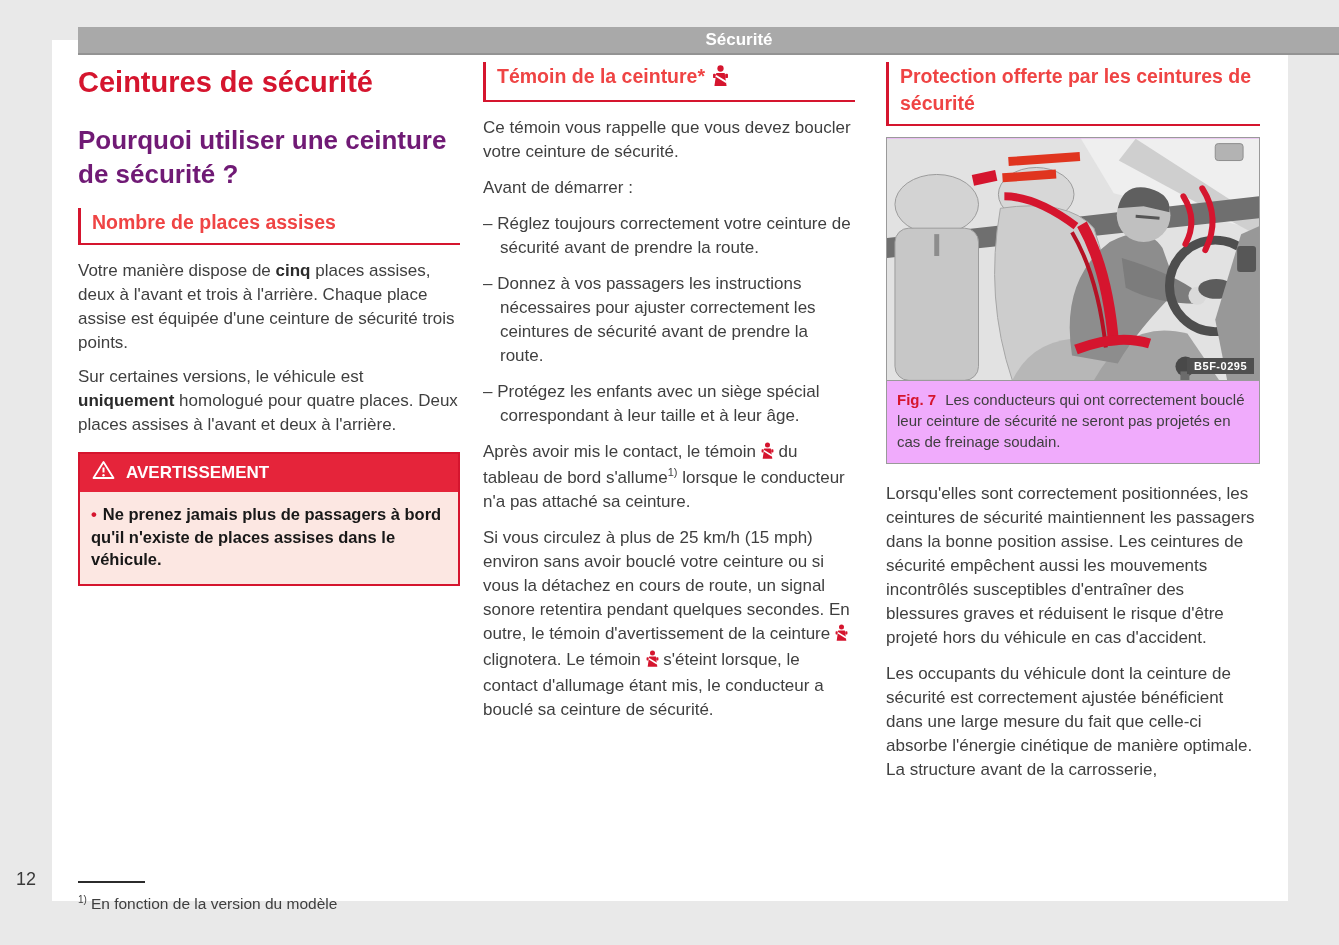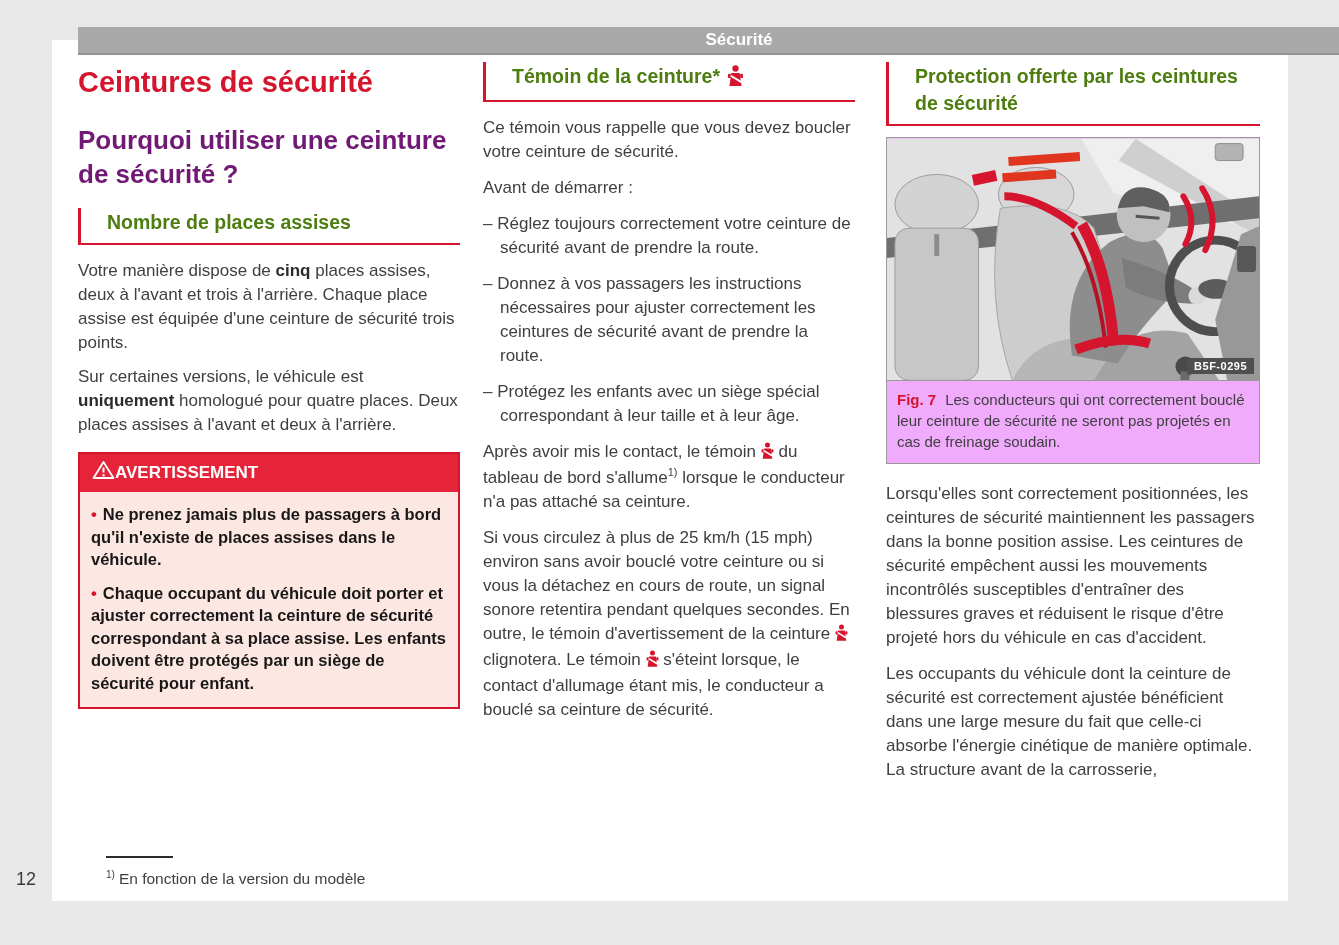--- a/index.html
+++ b/index.html
@@ -14,52 +14,52 @@
   .page-number { position: absolute; left: 16px; top: 869px; font-size: 18px; color: #3a3a3a; }
 
   .columns { position: absolute; left: 26px; top: 22px; width: 1182px; display: flex; }
   .col1 { width: 382px; margin-right: 23px; }
   .col2 { width: 372px; margin-right: 31px; }
   .col3 { width: 374px; }
 
   .h1 { color: #d5152e; font-size: 29px; font-weight: bold; line-height: 34px; margin-top: 3px; }
   .h2 { color: #701a75; font-size: 26px; font-weight: bold; line-height: 34px; margin-top: 24px; }
   .sec-head { border-left: 3px solid #d5152e; border-bottom: 2px solid #d5152e;
-    padding: 1px 0 7px 26px; font-size: 19.5px; font-weight: bold; color: #4d7c0f; line-height: 27px; }
+    padding: 1px 0 7px 11px; font-size: 19.5px; font-weight: bold; color: #ef4444; line-height: 27px; }
   .mt17 { margin-top: 17px; }
   .body-text { font-size: 17px; line-height: 24px; color: #3f3f3f; }
   .bt-b { font-weight: bold; color: #2b2b2b; }
   .mt14 { margin-top: 14px; }
   .mt12 { margin-top: 12px; }
   .mt10 { margin-top: 10px; }
   sup { font-size: 11px; line-height: 0; }
 
   .warning-box { margin-top: 15px; border: 2px solid #d5152e; background: #fce7e2; }
   .warning-head { background: #e5243a; color: #ffffff; font-weight: bold; font-size: 17px;
-    display: flex; align-items: center; padding: 6px 12px 7px 12px; }
+    display: flex; align-items: center; gap: 11px; padding: 6px 12px 7px 12px; }
   .warning-body { padding: 11px 11px 13px 11px; }
   .warning-item { font-size: 16.5px; line-height: 22.5px; font-weight: bold; color: #181818; }
   .warning-item + .warning-item { margin-top: 11px; }
   .bullet { color: #d5152e; margin-right: 6px; }
 
   .dash-item { padding-left: 17px; text-indent: -17px; margin-top: 12px; }
   .dash-marker { display: inline; }
 
   .belt-icon { display: inline-block; vertical-align: -2px; }
   .sec-head .belt-icon { vertical-align: -3px; margin-left: 7px; }
 
   .figure { margin-top: 11px; border: 1px solid #9a9a9a; background: #f0abfc; }
   .fig-image-wrap { position: relative; height: 243px; border-bottom: 1px solid #9a9a9a; overflow: hidden; }
   .fig-image-wrap svg { display: block; }
   .fig-code { position: absolute; right: 5px; bottom: 6px; background: #4f4f4f; color: #ffffff;
     font-size: 11px; font-weight: bold; padding: 2px 7px; letter-spacing: .5px; }
   .fig-caption { padding: 8px 10px 11px 10px; font-size: 15px; line-height: 21px; color: #3f3f3f; }
   .fig-label { color: #d5152e; font-weight: bold; margin-right: 9px; }
 
-  .footnote { position: absolute; left: 26px; top: 816px; width: 400px; margin-left: 28px; }
+  .footnote { position: absolute; left: 26px; top: 841px; width: 400px; }
   .footnote-rule { width: 67px; border-top: 2px solid #2b2b2b; margin-bottom: 12px; }
   .footnote-text { font-size: 15.5px; color: #3f3f3f; }
   .footnote-text sup { font-size: 10px; margin-right: 4px; }
 </style>
 </head>
 <body>
 
 <div class="canvas">
   <div class="page">
 
@@ -78,21 +78,20 @@
               <svg width="23" height="20" viewBox="0 0 23 20">
                 <path d="M11.5 2 L21.5 18 H1.5 Z" fill="none" stroke="#ffffff" stroke-width="1.8" stroke-linejoin="round"></path>
                 <line x1="11.5" y1="7.5" x2="11.5" y2="12.5" stroke="#ffffff" stroke-width="2"></line>
                 <circle cx="11.5" cy="15.3" r="1.2" fill="#ffffff"></circle>
               </svg>
             </span>
             <span>AVERTISSEMENT</span>
           </div>
           <div class="warning-body">
             <p class="warning-item"><span class="bullet">•</span><span>Ne prenez jamais plus de passagers à bord qu'il n'existe de places assises dans le véhicule.</span></p>
-            <p class="warning-item"><span class="bullet">•</span><span>Chaque occupant du véhicule doit porter et ajuster correctement la ceinture de sécurité correspondant à sa place assise. Les enfants doivent être protégés par un siège de sécurité pour enfant.</span></p>
           </div>
         </div>
       </div>
 
       <div class="col2">
         <div class="sec-head"><span>Témoin de la ceinture*</span><span class="belt-icon"><svg width="17" height="21" viewBox="0 0 14 18">
                 <circle cx="7" cy="3" r="2.7" fill="#d5152e"></circle>
                 <rect x="0.6" y="7.6" width="2.4" height="3.6" rx="0.8" fill="#d5152e"></rect>
                 <rect x="11" y="7.6" width="2.4" height="3.6" rx="0.8" fill="#d5152e"></rect>
                 <path d="M3.4 6.8 H10.6 L12.2 18 H1.8 Z" fill="#d5152e"></path>

